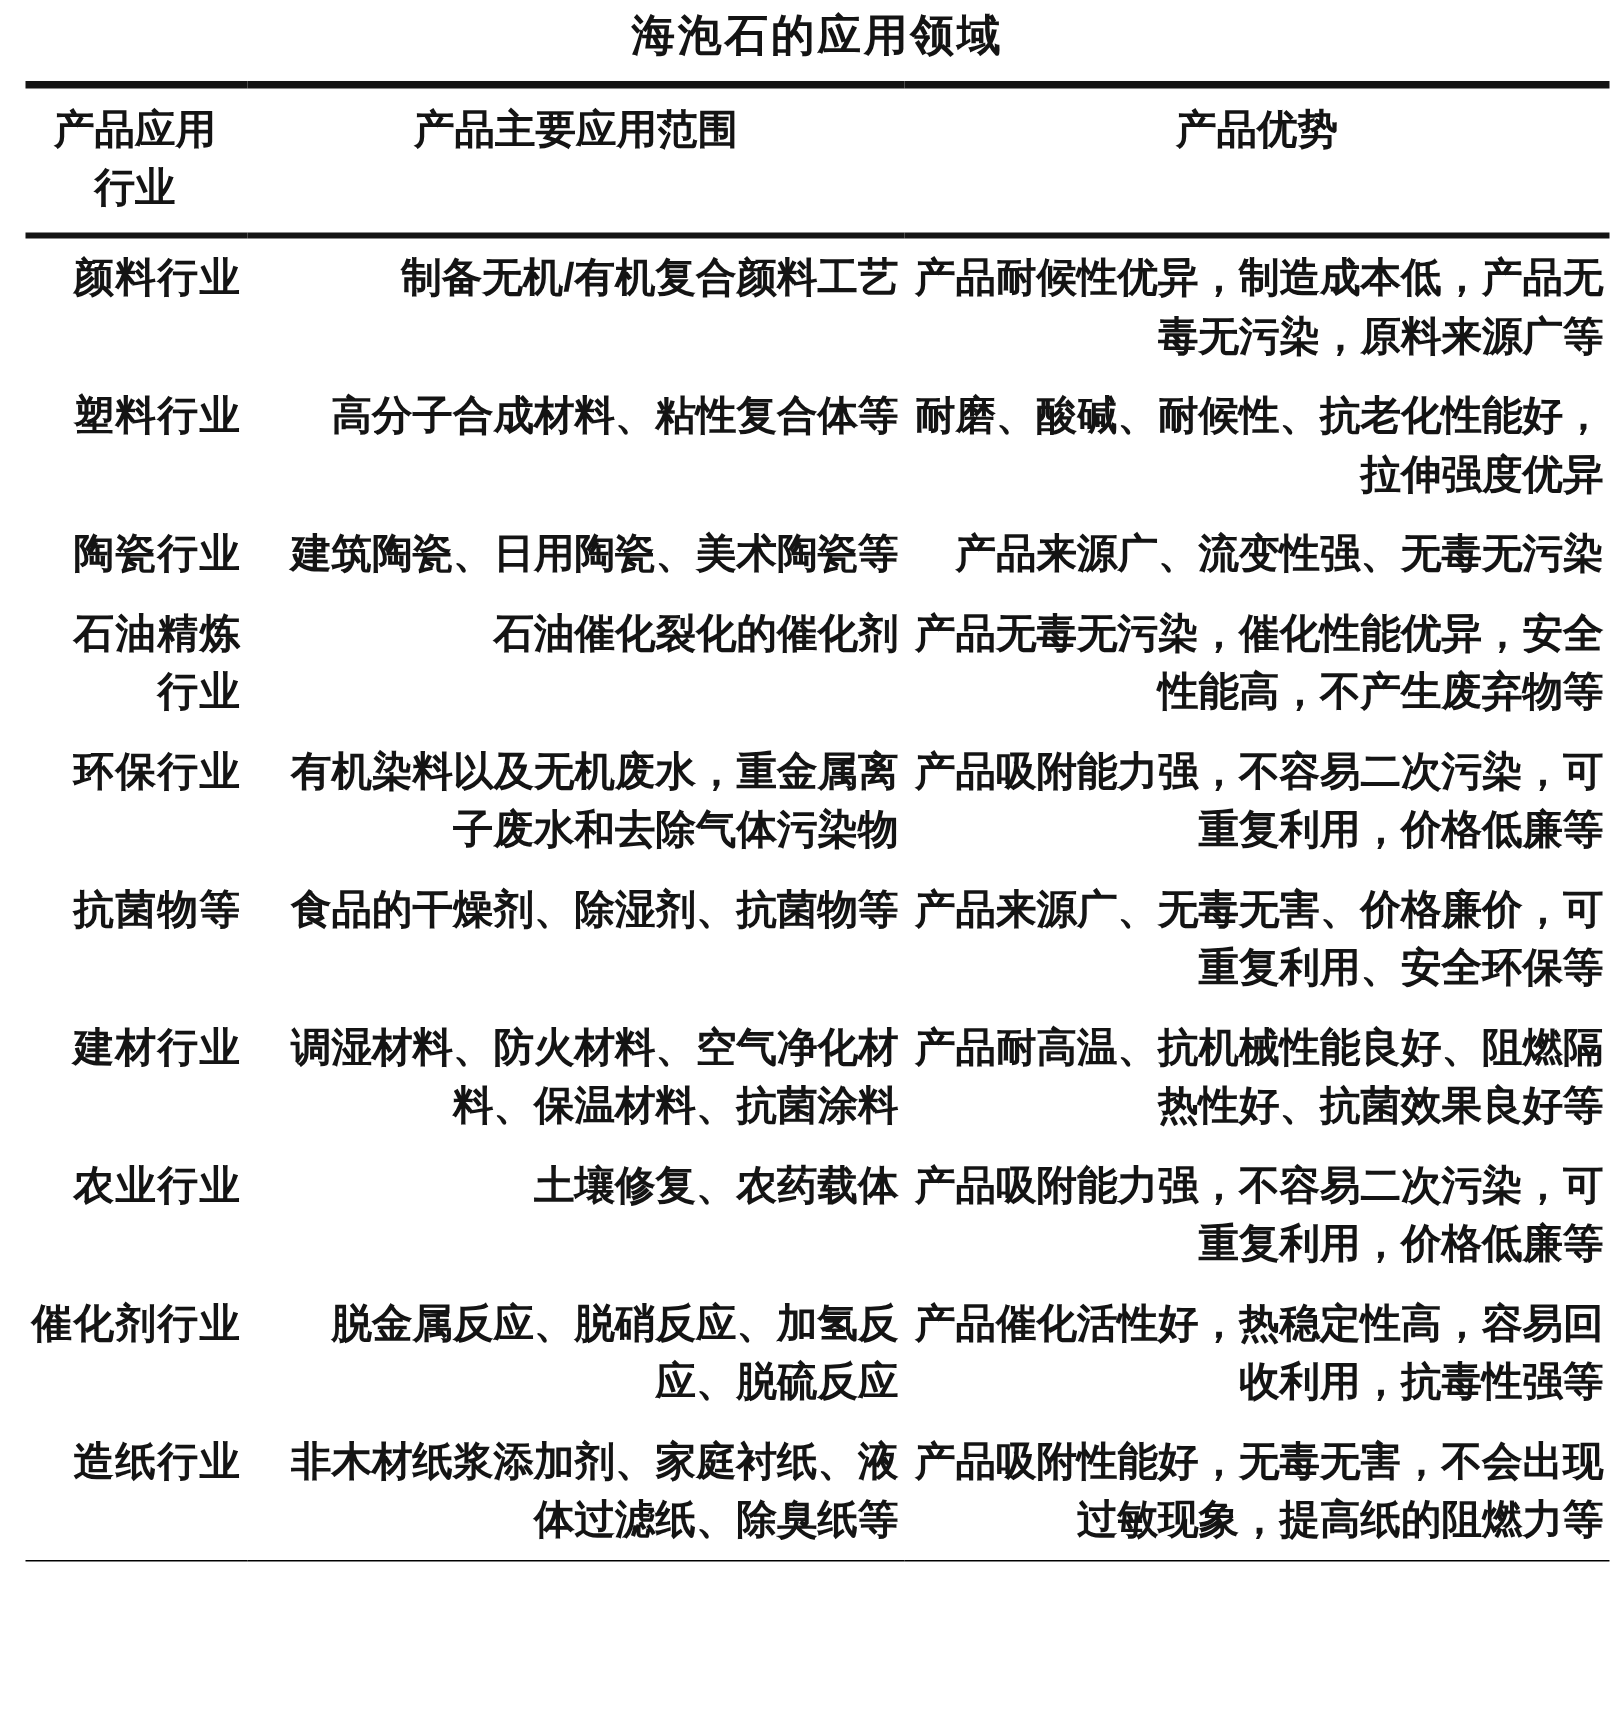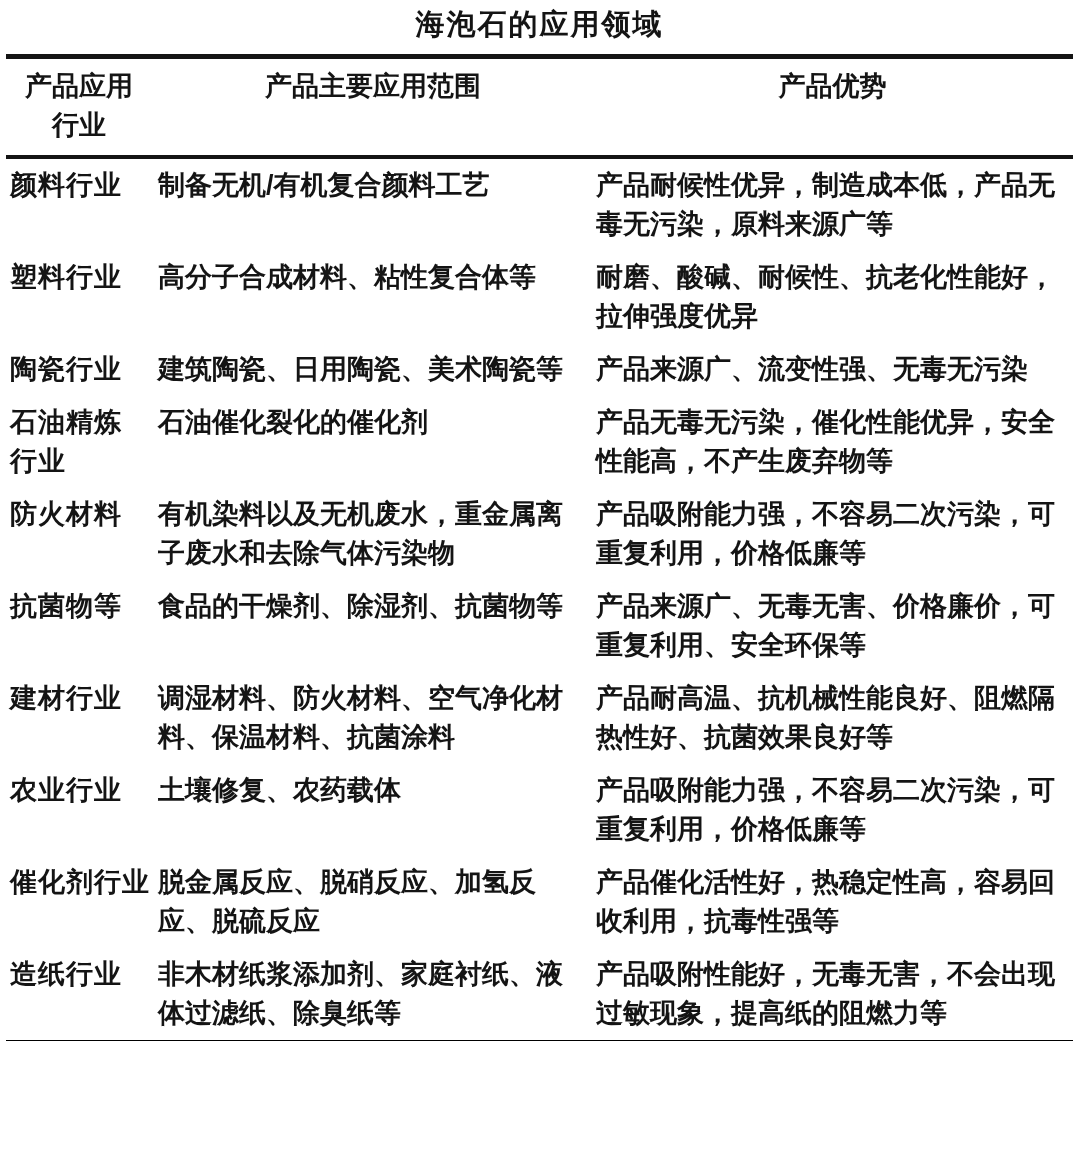--- a/index.html
+++ b/index.html
@@ -9,21 +9,21 @@
     background: #ffffff;
     width: 1080px;
     height: 1149px;
     overflow: hidden;
     font-family: "Liberation Sans", "DejaVu Sans", sans-serif;
     color: #141414;
   }
   .page {
     width: 1080px;
     height: 1149px;
-    padding: 6px 7px 0 6px;
+    padding: 6px 7px 0 17px;
   }
   .doc-title {
     text-align: center;
     font-size: 29px;
     font-weight: 600;
     line-height: 36px;
     margin: 0 0 12px 0;
     letter-spacing: 2px;
   }
   table.app-table {
@@ -44,21 +44,21 @@
     vertical-align: top;
     padding: 8px 2px 10px 2px;
     border-bottom: 4px solid #141414;
     white-space: pre-line;
   }
   .app-table th.h-industry { padding-left: 0; }
   .app-table td {
     font-size: 27px;
     font-weight: 600;
     line-height: 39px;
-    text-align: left;
+    text-align: right;
     vertical-align: top;
     padding: 7px 4px;
     white-space: pre-line;
   }
   .app-table td.cell-industry { letter-spacing: 1px; }
 </style>
 </head>
 <body>
 
 <div class="page">
@@ -98,21 +98,21 @@
   </tr>
 
   <tr>
     <td class="cell-industry">石油精炼
 行业</td>
     <td class="cell-scope">石油催化裂化的催化剂</td>
     <td class="cell-advantage">产品无毒无污染，催化性能优异，安全性能高，不产生废弃物等</td>
   </tr>
 
   <tr>
-    <td class="cell-industry">防火材料</td>
+    <td class="cell-industry">环保行业</td>
     <td class="cell-scope">有机染料以及无机废水，重金属离子废水和去除气体污染物</td>
     <td class="cell-advantage">产品吸附能力强，不容易二次污染，可重复利用，价格低廉等</td>
   </tr>
 
   <tr>
     <td class="cell-industry">抗菌物等</td>
     <td class="cell-scope">食品的干燥剂、除湿剂、抗菌物等</td>
     <td class="cell-advantage">产品来源广、无毒无害、价格廉价，可重复利用、安全环保等</td>
   </tr>
 

